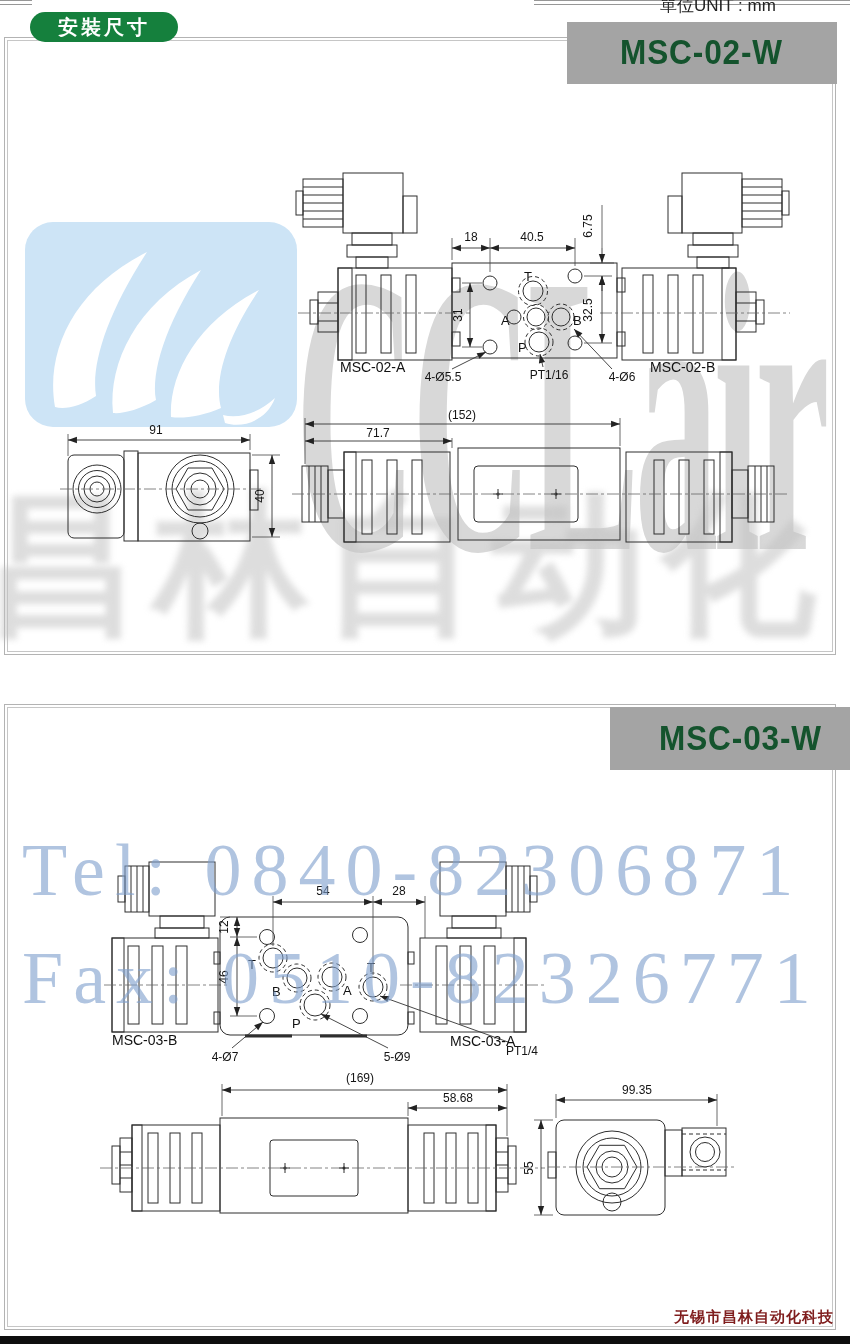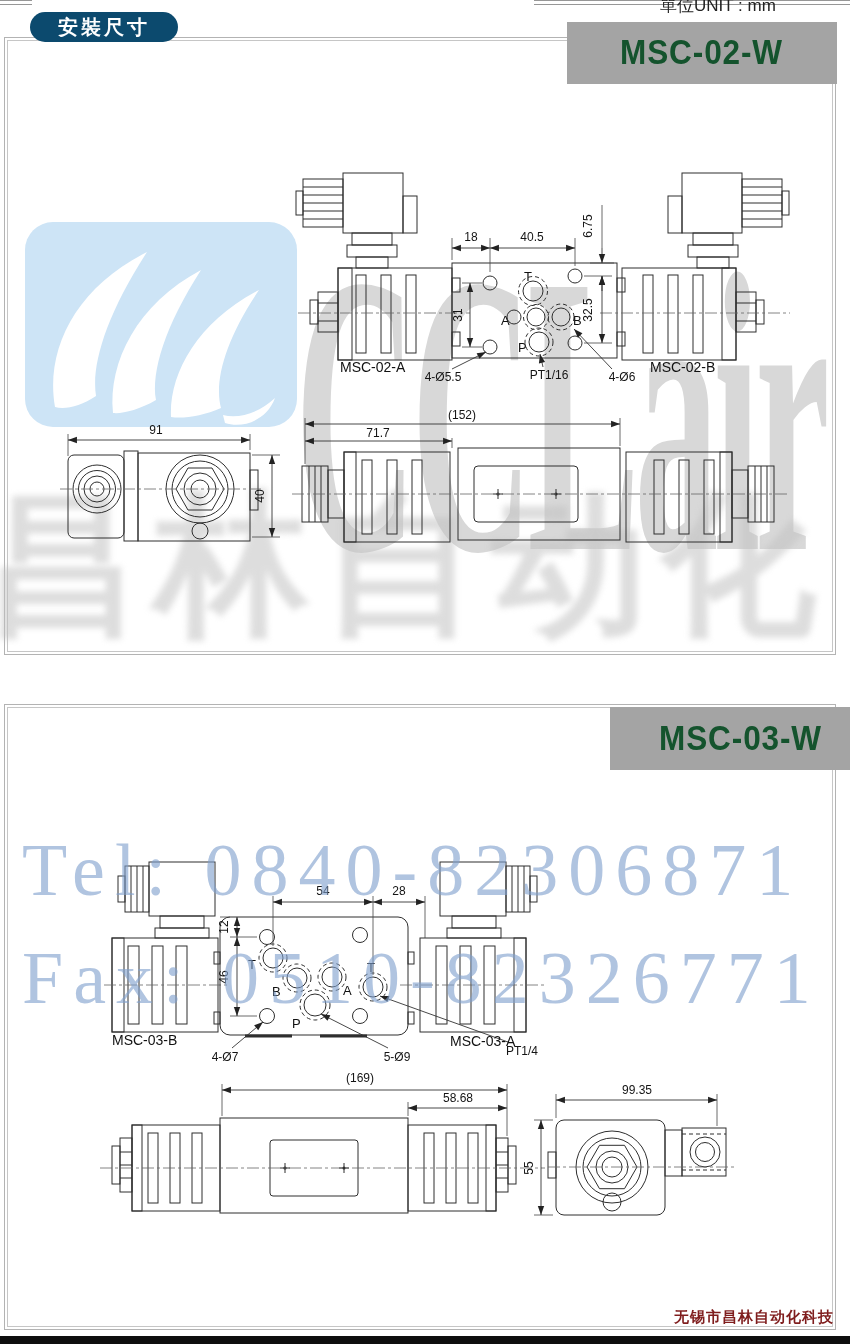--- a/index.html
+++ b/index.html
@@ -4,21 +4,21 @@
 <style>
   * { margin:0; padding:0; box-sizing:border-box; }
   html,body { background:#ffffff; }
   .page { position:relative; width:850px; height:1344px; background:#fff; overflow:hidden;
           font-family:"Liberation Sans", sans-serif; }
 
   
   .hdr-rule { position:absolute; height:5px; border-top:1px solid #979797; border-bottom:1px solid #979797; z-index:4; }
   .hdr-rule.left  { left:0;  top:25; width:32px; }
   .hdr-rule.right { left:534px; top:25; width:316px; }
-  .badge { position:absolute; left:30px; top:12px; width:148px; height:30px; background:#0c4a6e;
+  .badge { position:absolute; left:30px; top:12px; width:148px; height:30px; background:#15803d;
            border-radius:16px; color:#fff; font-size:20px; font-weight:bold; text-align:center;
            line-height:30px; letter-spacing:3px; z-index:5; }
   .title { position:absolute; left:190px; top:13px; font-size:22px; font-weight:bold; color:#141414;
            letter-spacing:.5px; z-index:5; }
   .unit  { position:absolute; left:660px; top:-6px; font-size:17px; color:#222; z-index:5; }
 
   
   .panel { position:absolute; left:4px; width:832px; background:#fff; border:1px solid #b3b3b3;
            box-shadow: inset 0 0 0 2px #fff, inset 0 0 0 3px #c6c6c6; z-index:0; }
   .panel1 { top:37px; height:618px; }

